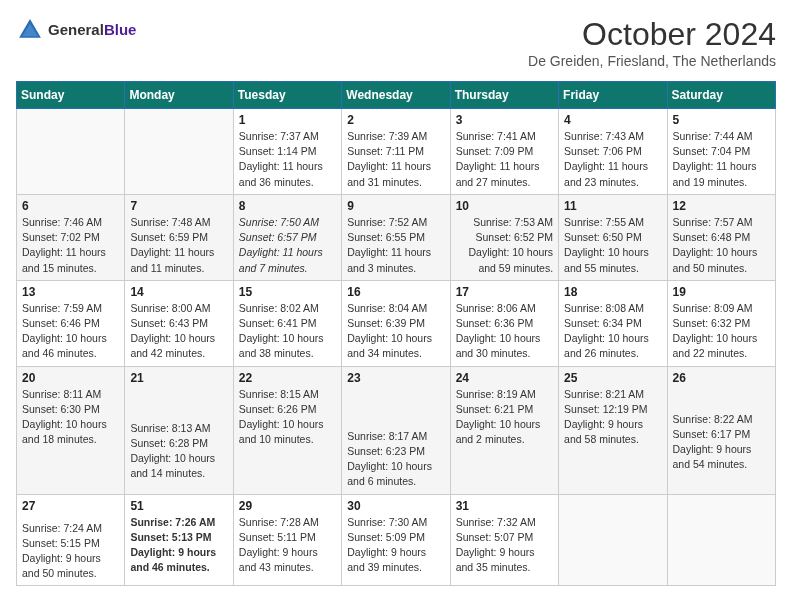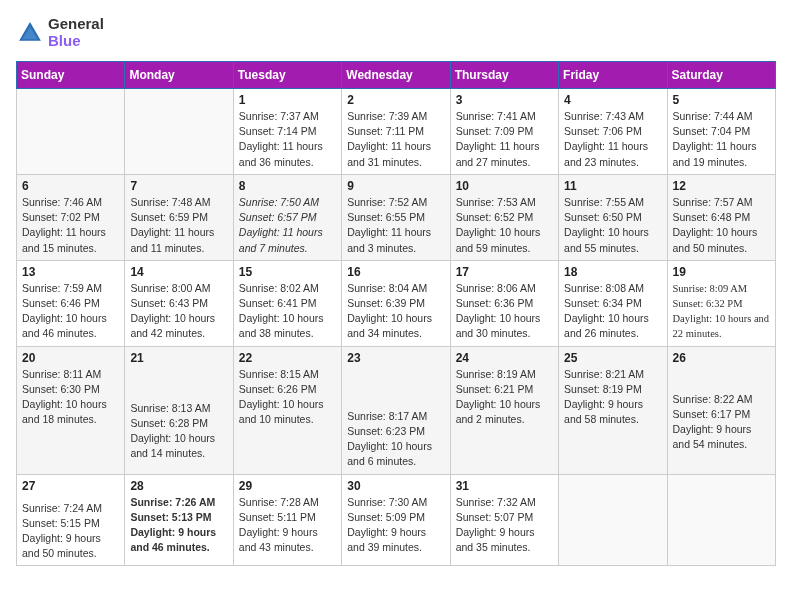--- a/index.html
+++ b/index.html
@@ -16,32 +16,32 @@
       align-items: flex-start;
       margin-bottom: 12px;
     }
     .logo {
       display: flex;
       align-items: center;
       gap: 4px;
     }
     .logo-text {
       display: flex;
-      flex-direction: column;
+      flex-direction: row;
       line-height: 1.1;
     }
     .logo-general {
       font-size: 15px;
       font-weight: bold;
       color: #333;
     }
     .logo-blue {
       font-size: 15px;
       font-weight: bold;
-      color: #8b5cf6;
+      color: #4c1d95;
     }
     .logo-icon {
       width: 28px;
       height: 28px;
     }
     .title-block {
       text-align: right;
     }
     .title-month {
       font-size: 32px;
@@ -51,21 +51,21 @@
     .title-location {
       font-size: 14px;
       color: #555;
     }
     .calendar {
       width: 100%;
       border-collapse: collapse;
       font-size: 11px;
     }
     .calendar thead tr th {
-      background-color: #a21caf;
+      background-color: #0f766e;
       color: #fff;
       padding: 6px 4px;
       text-align: left;
       font-weight: bold;
       font-size: 12px;
       border: 1px solid #2a6db5;
     }
     .calendar tbody tr td {
       border: 1px solid #ccc;
       vertical-align: top;
@@ -99,20 +99,24 @@
 <div class="header">
   <div class="logo">
     <svg class="logo-icon" viewBox="0 0 36 36" xmlns="http://www.w3.org/2000/svg">
       <polygon points="18,4 32,28 4,28" fill="#2a6db5"></polygon>
       <polygon points="18,10 28,26 8,26" fill="#5fa0e0" opacity="0.5"></polygon>
     </svg>
     <div class="logo-text">
       <span class="logo-general">General</span>
       <span class="logo-blue">Blue</span>
     </div>
+  </div>
+  <div class="title-block">
+    <div class="title-month">October 2024</div>
+    <div class="title-location">De Greiden, Friesland, The Netherlands</div>
   </div>
 </div>
 
 <table class="calendar">
   <thead>
     <tr>
       <th>Sunday</th>
       <th>Monday</th>
       <th>Tuesday</th>
       <th>Wednesday</th>
@@ -121,21 +125,21 @@
       <th>Saturday</th>
     </tr>
   </thead>
   <tbody id="calendar-body">
   <tr>
         <td class="empty"></td>
         <td class="empty"></td>
         <td>
           <span class="day-number">1</span>
           <div class="day-detail" style="white-space: pre-line;">Sunrise: 7:37 AM
-Sunset: 7:14 PM
+Sunset: 1:14 PM
 Daylight: 11 hours and 36 minutes.</div>
         </td>
         <td>
           <span class="day-number">2</span>
           <div class="day-detail" style="white-space: pre-line;">Sunrise: 7:39 AM
 Sunset: 7:11 PM
 Daylight: 11 hours and 31 minutes.</div>
         </td>
         <td>
           <span class="day-number">3</span>
@@ -176,21 +180,21 @@
 Daylight: 11 hours and 7 minutes.</div>
         </td>
         <td>
           <span class="day-number">9</span>
           <div class="day-detail" style="white-space: pre-line;">Sunrise: 7:52 AM
 Sunset: 6:55 PM
 Daylight: 11 hours and 3 minutes.</div>
         </td>
         <td>
           <span class="day-number">10</span>
-          <div class="day-detail" style="white-space: pre-line;">Sunrise: 7:53 AM
+          <div class="day-detail" style="white-space: pre-line; text-align: right;">Sunrise: 7:53 AM
 Sunset: 6:52 PM
 Daylight: 10 hours and 59 minutes.</div>
         </td>
         <td>
           <span class="day-number">11</span>
           <div class="day-detail" style="white-space: pre-line;">Sunrise: 7:55 AM
 Sunset: 6:50 PM
 Daylight: 10 hours and 55 minutes.</div>
         </td>
         <td>
@@ -232,21 +236,21 @@
 Daylight: 10 hours and 30 minutes.</div>
         </td>
         <td>
           <span class="day-number">18</span>
           <div class="day-detail" style="white-space: pre-line;">Sunrise: 8:08 AM
 Sunset: 6:34 PM
 Daylight: 10 hours and 26 minutes.</div>
         </td>
         <td>
           <span class="day-number">19</span>
-          <div class="day-detail" style="white-space: pre-line; font-family: Liberation Serif, serif;">Sunrise: 8:09 AM
+          <div class="day-detail" style="white-space: pre-line;">Sunrise: 8:09 AM
 Sunset: 6:32 PM
 Daylight: 10 hours and 22 minutes.</div>
         </td>
       </tr>
       <tr>
         <td>
           <span class="day-number">20</span>
           <div class="day-detail" style="white-space: pre-line;">Sunrise: 8:11 AM
 Sunset: 6:30 PM
 Daylight: 10 hours and 18 minutes.</div>
@@ -271,39 +275,39 @@
         </td>
         <td>
           <span class="day-number">24</span>
           <div class="day-detail" style="white-space: pre-line;">Sunrise: 8:19 AM
 Sunset: 6:21 PM
 Daylight: 10 hours and 2 minutes.</div>
         </td>
         <td>
           <span class="day-number">25</span>
           <div class="day-detail" style="white-space: pre-line;">Sunrise: 8:21 AM
-Sunset: 8:19 PM
+Sunset: 12:19 PM
 Daylight: 9 hours and 58 minutes.</div>
         </td>
         <td>
           <span class="day-number">26</span>
           <div class="day-detail" style="white-space: pre-line; margin-top: 27px;">Sunrise: 8:22 AM
 Sunset: 6:17 PM
 Daylight: 9 hours and 54 minutes.</div>
         </td>
       </tr>
       <tr>
         <td>
           <span class="day-number">27</span>
           <div class="day-detail" style="white-space: pre-line; margin-top: 8px;">Sunrise: 7:24 AM
 Sunset: 5:15 PM
 Daylight: 9 hours and 50 minutes.</div>
         </td>
         <td>
-          <span class="day-number">28</span>
+          <span class="day-number">51</span>
           <div class="day-detail" style="white-space: pre-line; font-weight: bold;">Sunrise: 7:26 AM
 Sunset: 5:13 PM
 Daylight: 9 hours and 46 minutes.</div>
         </td>
         <td>
           <span class="day-number">29</span>
           <div class="day-detail" style="white-space: pre-line;">Sunrise: 7:28 AM
 Sunset: 5:11 PM
 Daylight: 9 hours and 43 minutes.</div>
         </td>

